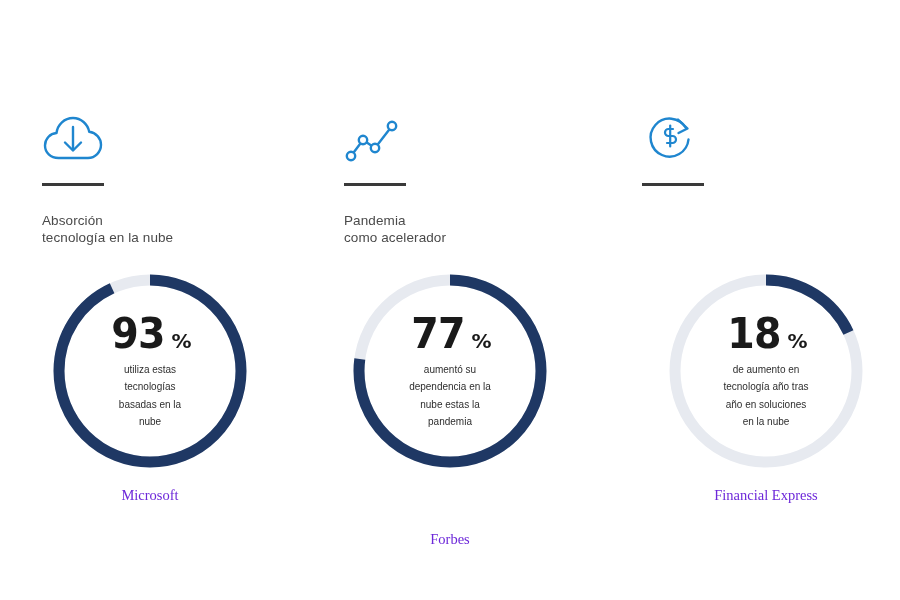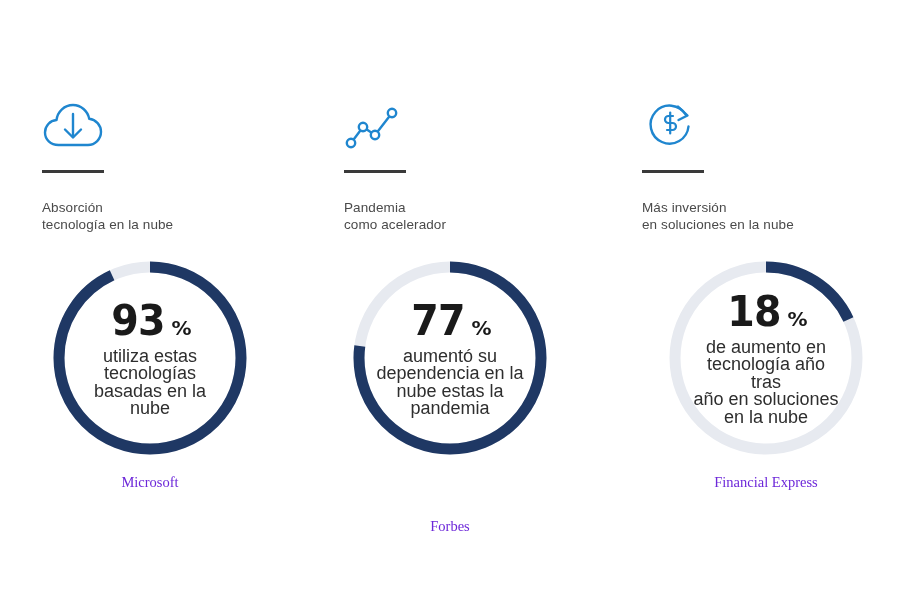--- a/index.html
+++ b/index.html
@@ -12,20 +12,21 @@
     background: #ffffff;
     font-family: "Liberation Sans", sans-serif;
     overflow: hidden;
   }
 
   .canvas {
     position: relative;
     width: 900px;
     height: 520px;
     box-sizing: border-box;
+    margin-top: 13px;
   }
 
   .columns {
     position: absolute;
     top: 95px;
     left: 0;
     width: 900px;
     display: flex;
     justify-content: flex-start;
   }
@@ -123,21 +124,21 @@
   .pct-sym {
     font-family: "DejaVu Sans", sans-serif;
     font-weight: 700;
     font-size: 20px;
     line-height: 20px;
     color: #1a1a1a;
     margin-left: 5px;
   }
 
   .donut-caption {
-    font-size: 18px;
+    font-size: 10px;
     line-height: 17.5px;
     color: #2e2e2e;
     text-align: center;
     white-space: pre-line;
   }
 
   .source {
     margin-top: 14px;
     font-family: "Liberation Serif", serif;
     font-size: 14.5px;
@@ -183,22 +184,20 @@
     <div class="column col-2">
       <div class="icon-wrap">
         <svg width="62" height="52" viewBox="0 0 62 52" fill="none">
           <path d="M44 14 A19 19 0 1 0 46.5 25.5" stroke="#1f86cf" stroke-width="2.4" stroke-linecap="round" fill="none"></path>
           <path d="M36 5.5 L45.5 14.5 L36.5 19" stroke="#1f86cf" stroke-width="2.4" stroke-linecap="round" stroke-linejoin="round" fill="none"></path>
           <path d="M31 15 L26.5 15 A3.4 3.4 0 0 0 26.5 22 L30.5 22 A3.4 3.4 0 0 1 30.5 29 L25 29" stroke="#1f86cf" stroke-width="2.2" stroke-linecap="round" fill="none"></path>
           <path d="M28.2 11.5 L28.2 32.5" stroke="#1f86cf" stroke-width="2.2" stroke-linecap="round"></path>
         </svg>
       </div>
       <div class="rule"></div>
-      <div class="heading">Más inversión
-en soluciones en la nube</div>
     </div>
 
   </div>
 
   <div class="donut-block d0">
     <div class="donut">
       <svg width="204" height="204" viewBox="0 0 204 204">
         <circle cx="102" cy="102" r="91" fill="none" stroke="#e7eaf0" stroke-width="11"></circle>
         <circle cx="102" cy="102" r="91" fill="none" stroke="#1f3864" stroke-width="11" stroke-dasharray="531.75 571.77"></circle>
       </svg>

